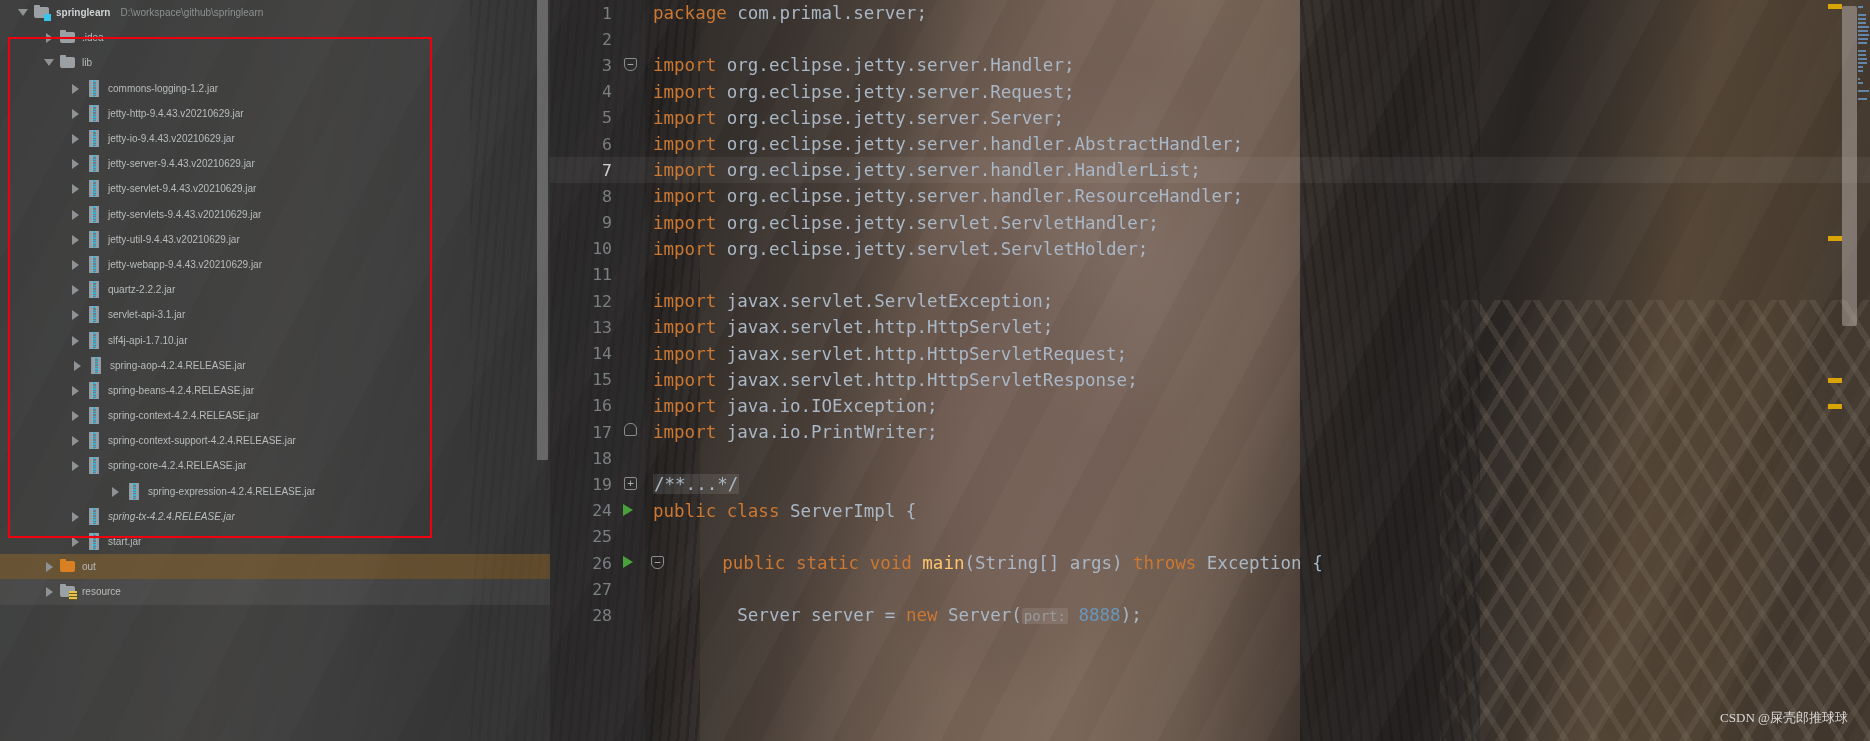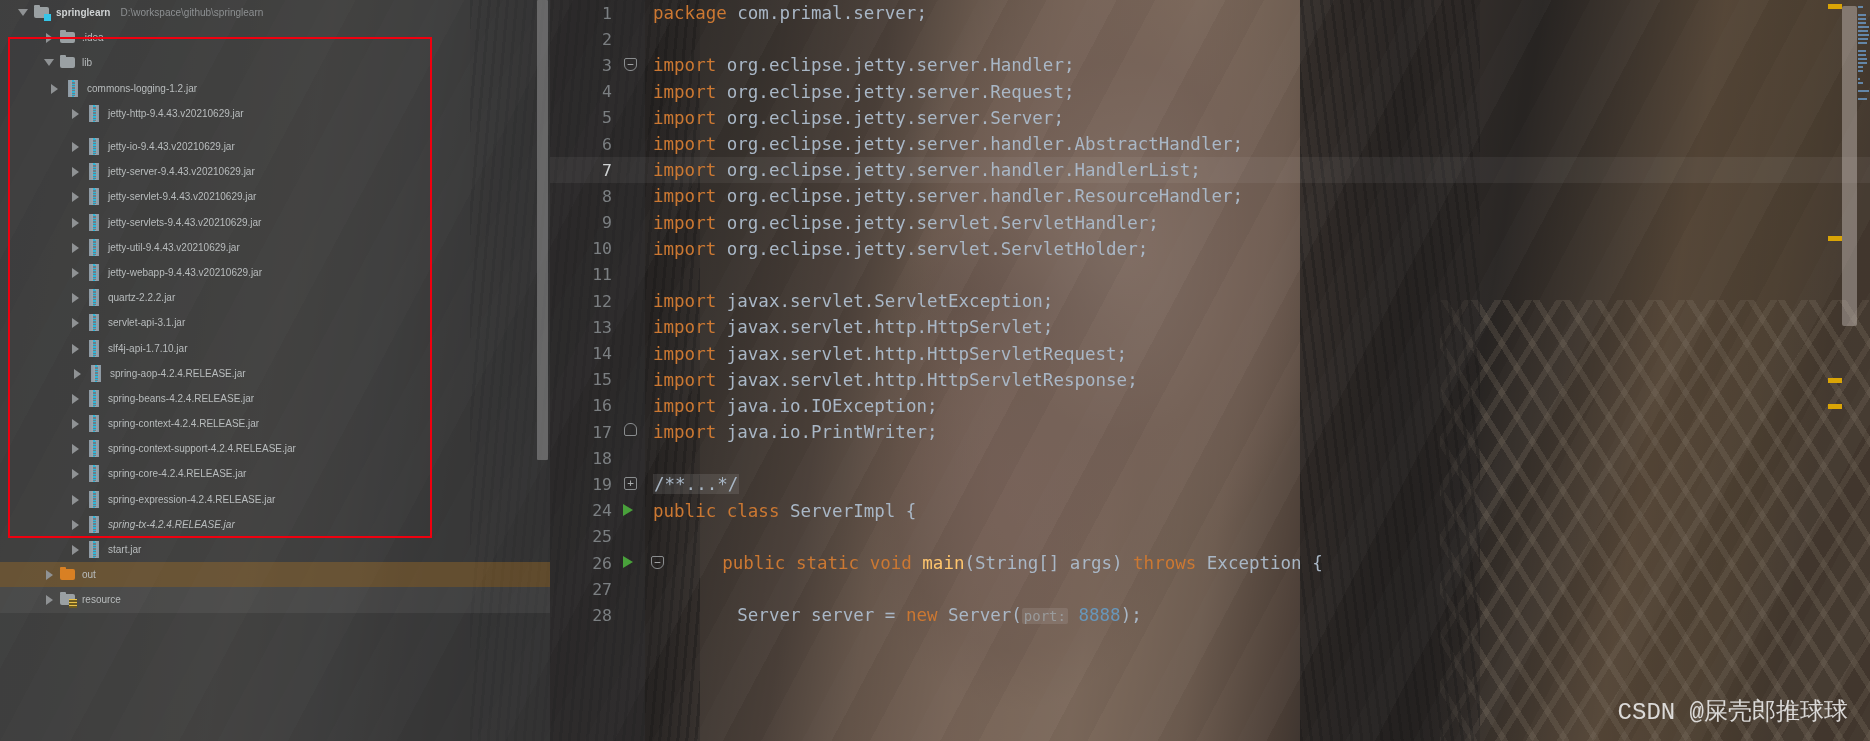--- a/index.html
+++ b/index.html
@@ -183,22 +183,22 @@
   #edit-scrollbar{ position:absolute; right:13px; top:0; width:15px; height:741px; z-index:5; }
   #edit-thumb{ position:absolute; left:0; top:6px; width:15px; height:320px;
      background:rgba(210,200,195,0.42); border-radius:2px; }
   #minimap{ position:absolute; right:0; top:0; width:13px; height:741px; z-index:5;
      overflow:hidden; }
   .mm-line{ position:absolute; left:1px; height:2px; background:rgba(110,160,210,0.75); }
 
   
   #watermark{
     position:absolute; right:22px; bottom:14px; z-index:9;
-    color:rgba(238,238,238,0.88); font-size:24px;
-    font-family:Liberation Mono, monospace;
+    color:rgba(238,238,238,0.88); font-size:13px;
+    font-family:Liberation Serif, serif;
   }
 </style>
 </head>
 <body>
 
 <div id="bg-photo"></div>
 <div id="bg-hair"></div>
 <div id="bg-hair2"></div>
 <div id="bg-streaks"></div>
 <div id="ide-veil"></div>
@@ -218,31 +218,31 @@
       <div class="tree-row" style="padding-left: 44px;">
         <span class="arrow right"></span>
         <span class="ic folder-grey"></span>
         <span class="tree-label">.idea</span>
       </div>
       <div class="tree-row" style="padding-left: 44px;">
         <span class="arrow down"></span>
         <span class="ic folder-grey"></span>
         <span class="tree-label">lib</span>
       </div>
-      <div class="tree-row" style="padding-left: 49px;">
+      <div class="tree-row" style="padding-left: 70px;">
         <span class="arrow right"></span>
         <span class="ic jar"></span>
         <span class="tree-label">commons-logging-1.2.jar</span>
       </div>
       <div class="tree-row" style="padding-left: 70px;">
         <span class="arrow right"></span>
         <span class="ic jar"></span>
         <span class="tree-label">jetty-http-9.4.43.v20210629.jar</span>
       </div>
-      <div class="tree-row" style="padding-left: 70px; margin-top: 8px;">
+      <div class="tree-row" style="padding-left: 70px;">
         <span class="arrow right"></span>
         <span class="ic jar"></span>
         <span class="tree-label">jetty-io-9.4.43.v20210629.jar</span>
       </div>
       <div class="tree-row" style="padding-left: 70px;">
         <span class="arrow right"></span>
         <span class="ic jar"></span>
         <span class="tree-label">jetty-server-9.4.43.v20210629.jar</span>
       </div>
       <div class="tree-row" style="padding-left: 70px;">
@@ -298,21 +298,21 @@
       <div class="tree-row" style="padding-left: 70px;">
         <span class="arrow right"></span>
         <span class="ic jar"></span>
         <span class="tree-label">spring-context-support-4.2.4.RELEASE.jar</span>
       </div>
       <div class="tree-row" style="padding-left: 70px;">
         <span class="arrow right"></span>
         <span class="ic jar"></span>
         <span class="tree-label">spring-core-4.2.4.RELEASE.jar</span>
       </div>
-      <div class="tree-row" style="padding-left: 70px;">
+      <div class="tree-row" style="padding-left: 70px; margin-left: 40px;">
         <span class="arrow right"></span>
         <span class="ic jar"></span>
         <span class="tree-label">spring-expression-4.2.4.RELEASE.jar</span>
       </div>
       <div class="tree-row" style="padding-left: 70px; font-style: italic;">
         <span class="arrow right"></span>
         <span class="ic jar"></span>
         <span class="tree-label">spring-tx-4.2.4.RELEASE.jar</span>
       </div>
       <div class="tree-row" style="padding-left: 70px;">

